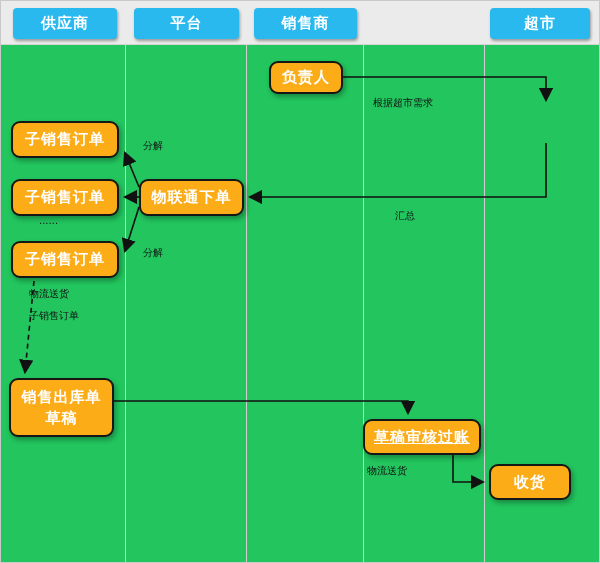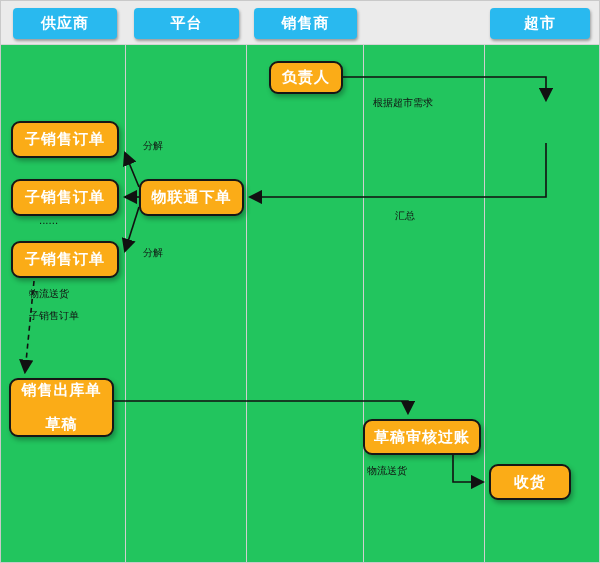--- a/index.html
+++ b/index.html
@@ -113,25 +113,25 @@
     <path class="flow dashed" d="M33 280 L24 371" marker-end="url(#arrow)"></path>
     <path class="flow" d="M113 400 L407 400 L407 412" marker-end="url(#arrow)"></path>
     <path class="flow" d="M452 454 L452 481 L482 481" marker-end="url(#arrow)"></path>
   </svg>
 
   <div class="node" style="left:268px; top:60px;  width:74px;  height:33px;">负责人</div>
   <div class="node" style="left:10px;  top:120px; width:108px; height:37px;">子销售订单</div>
   <div class="node" style="left:10px;  top:178px; width:108px; height:37px;">子销售订单</div>
   <div class="node" style="left:138px; top:178px; width:105px; height:37px;">物联通下单</div>
   <div class="node" style="left:10px;  top:240px; width:108px; height:37px;">子销售订单</div>
-  <div class="node" style="left:8px;   top:377px; width:105px; height:59px;justify-content:space-between;">
+  <div class="node" style="left:8px;   top:377px; width:105px; height:59px;">
     <span>销售出库单</span>
     <span>草稿</span>
   </div>
-  <div class="node" style="left:362px; top:418px; width:118px; height:36px;">草稿审核过账</div>
+  <div class="node" style="left:362px; top:418px; width:118px; height:36px;text-decoration:underline;">草稿审核过账</div>
   <div class="node" style="left:488px; top:463px; width:82px;  height:36px;">收货</div>
 
   <div class="note" style="left:372px; top:95px;">根据超市需求</div>
   <div class="note" style="left:142px; top:138px;">分解</div>
   <div class="note" style="left:142px; top:245px;">分解</div>
   <div class="note" style="left:38px;  top:214px;">......</div>
   <div class="note" style="left:394px; top:208px;">汇总</div>
   <div class="note" style="left:28px;  top:286px;">物流送货</div>
   <div class="note" style="left:28px;  top:308px;">子销售订单</div>
   <div class="note" style="left:366px; top:463px;">物流送货</div>

